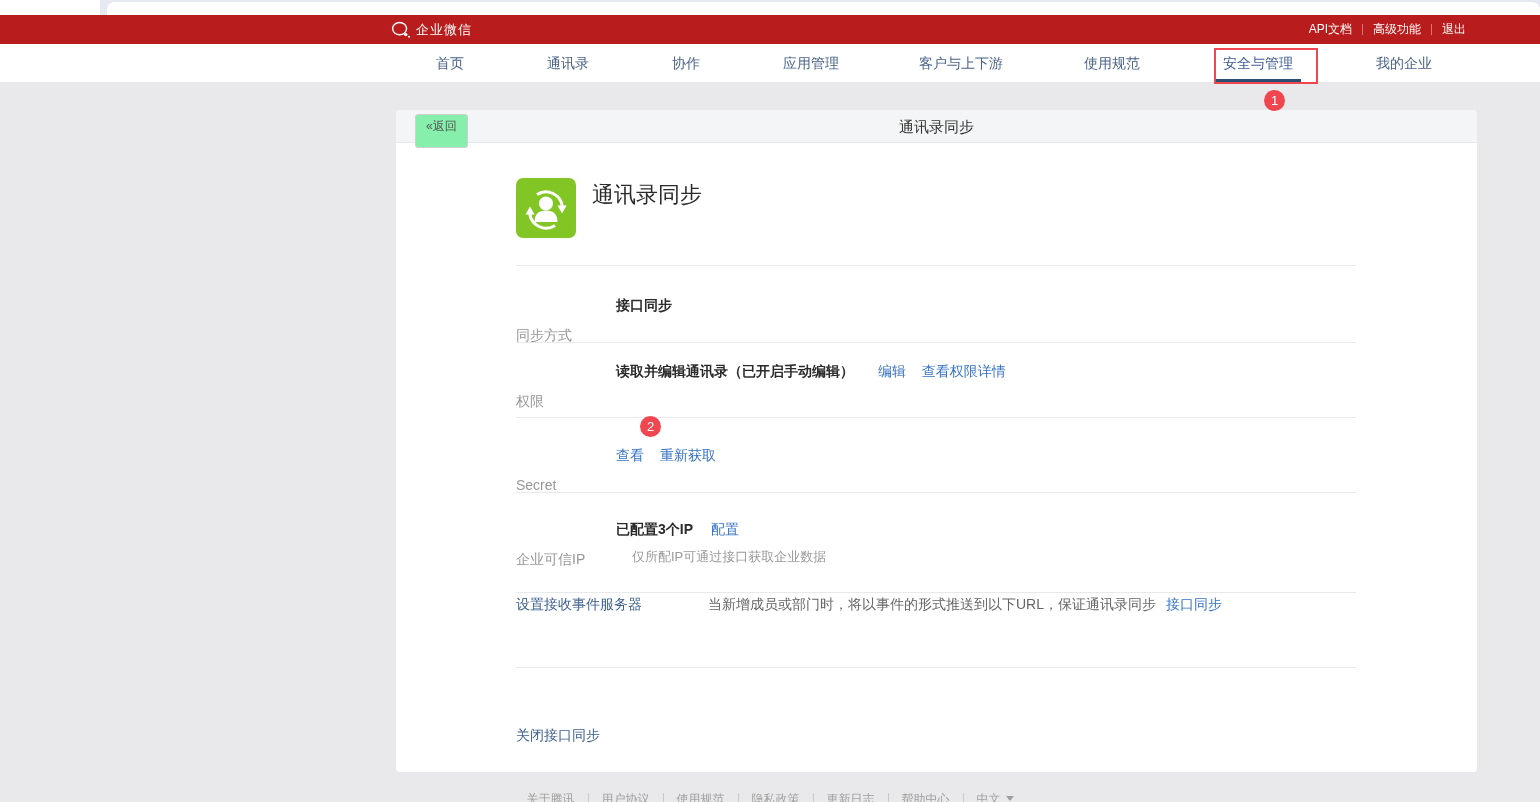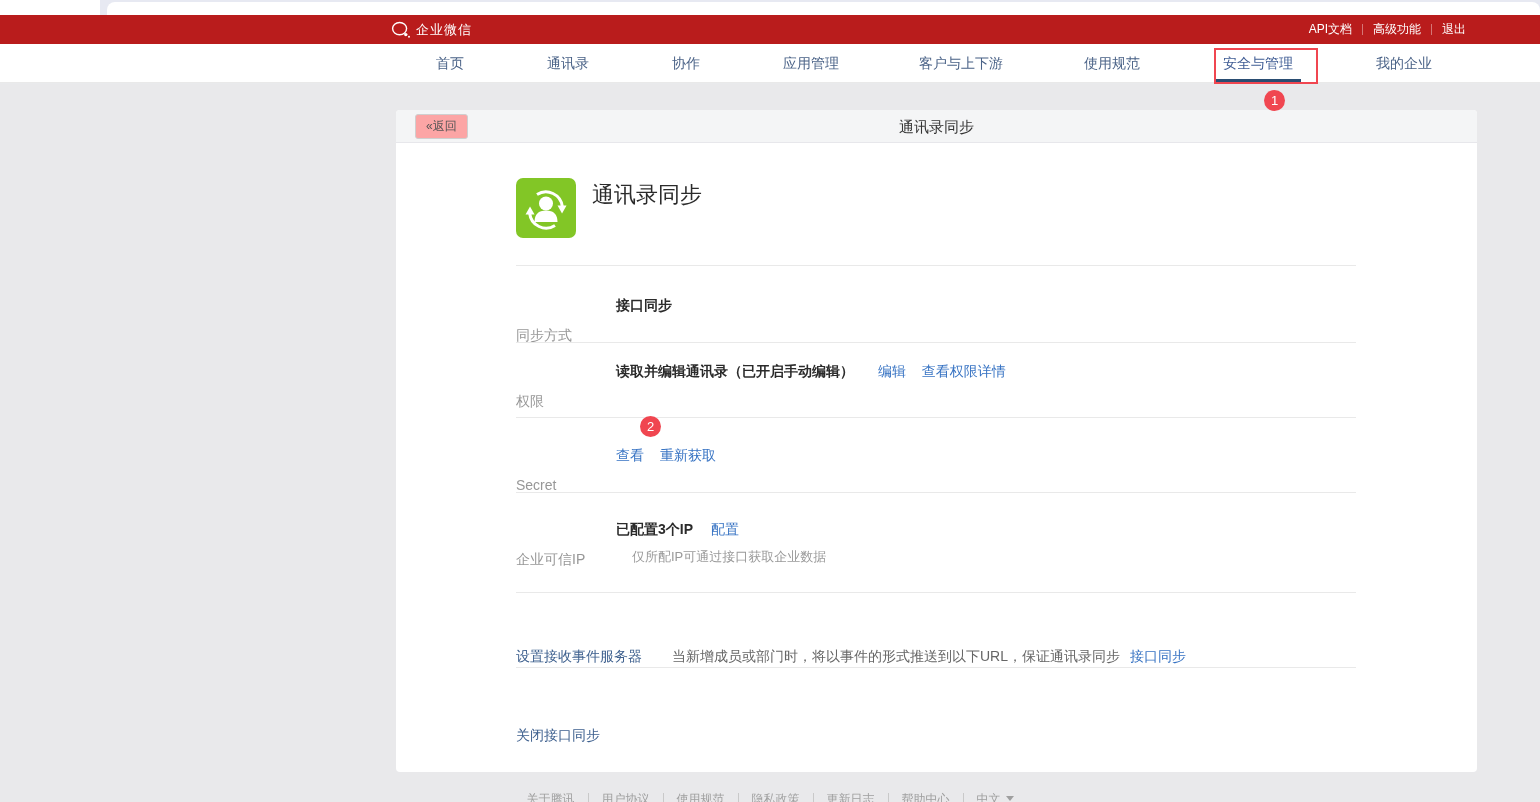--- a/index.html
+++ b/index.html
@@ -58,22 +58,22 @@
   
   .card {
     position: absolute; left: 396px; top: 110px; width: 1081px; height: 662px;
     background: #ffffff; border-radius: 4px; overflow: visible;
   }
   .card-header {
     position: absolute; left: 0; top: 0; width: 100%; height: 33px;
     background: #f4f5f6; border-bottom: 1px solid #e7e7eb; border-radius: 4px 4px 0 0;
   }
   .back-btn {
-    position: absolute; left: 19px; top: 4px; height: 25px; padding: 0 10px;
-    background: #fca5a5; border: 1px solid #cfcfcf; border-radius: 3px;
+    position: absolute; left: 19px; top: 4px; height: 34px; padding: 0 10px;
+    background: #86efac; border: 1px solid #cfcfcf; border-radius: 3px;
     font-size: 12px; color: #555; line-height: 23px; cursor: pointer;
   }
   .card-title {
     width: 100%; text-align: center; line-height: 33px; font-size: 15px; color: #333;
   }
 
   
   .app-icon { position: absolute; left: 120px; top: 68px; width: 60px; height: 60px; }
   .app-title { position: absolute; left: 196px; top: 70px; font-size: 22px; color: #2b2b2b; }
   .app-desc { position: absolute; left: 196px; top: 108px; font-size: 14px; color: #666; }
@@ -93,21 +93,21 @@
   .y-perm   { top: 253px; }
   .y-secret { top: 337px; }
   .y-ip     { top: 411px; }
   .y-ipnote { top: 438px; }
   .y-close  { top: 587px; }
 
   .badge-2 { left: 244px; top: 306px; position: absolute; }
 
   .ml20 { margin-left: 20px; } .ml14 { margin-left: 14px; } .ml12 { margin-left: 12px; } .ml6 { margin-left: 6px; }
 
-  .cb-row { position: absolute; left: 120px; top: 538px; display: flex; align-items: center; }
+  .cb-row { position: absolute; left: 120px; top: 486px; display: flex; align-items: center; gap: 36px; }
   .cb-desc { margin-left: 30px; font-size: 14px; color: #666; }
 
   
   .footer {
     position: absolute; left: 0; top: 789px; width: 1540px; text-align: center;
     font-size: 12px; color: #9f9f9f; line-height: 20px; white-space: nowrap;
   }
   .footer .f-sep { display: inline-block; width: 1px; height: 11px; background: #c9c9c9; margin: 0 13px; vertical-align: -1px; }
   .footer .f-item { cursor: pointer; }
   .lang-caret {

